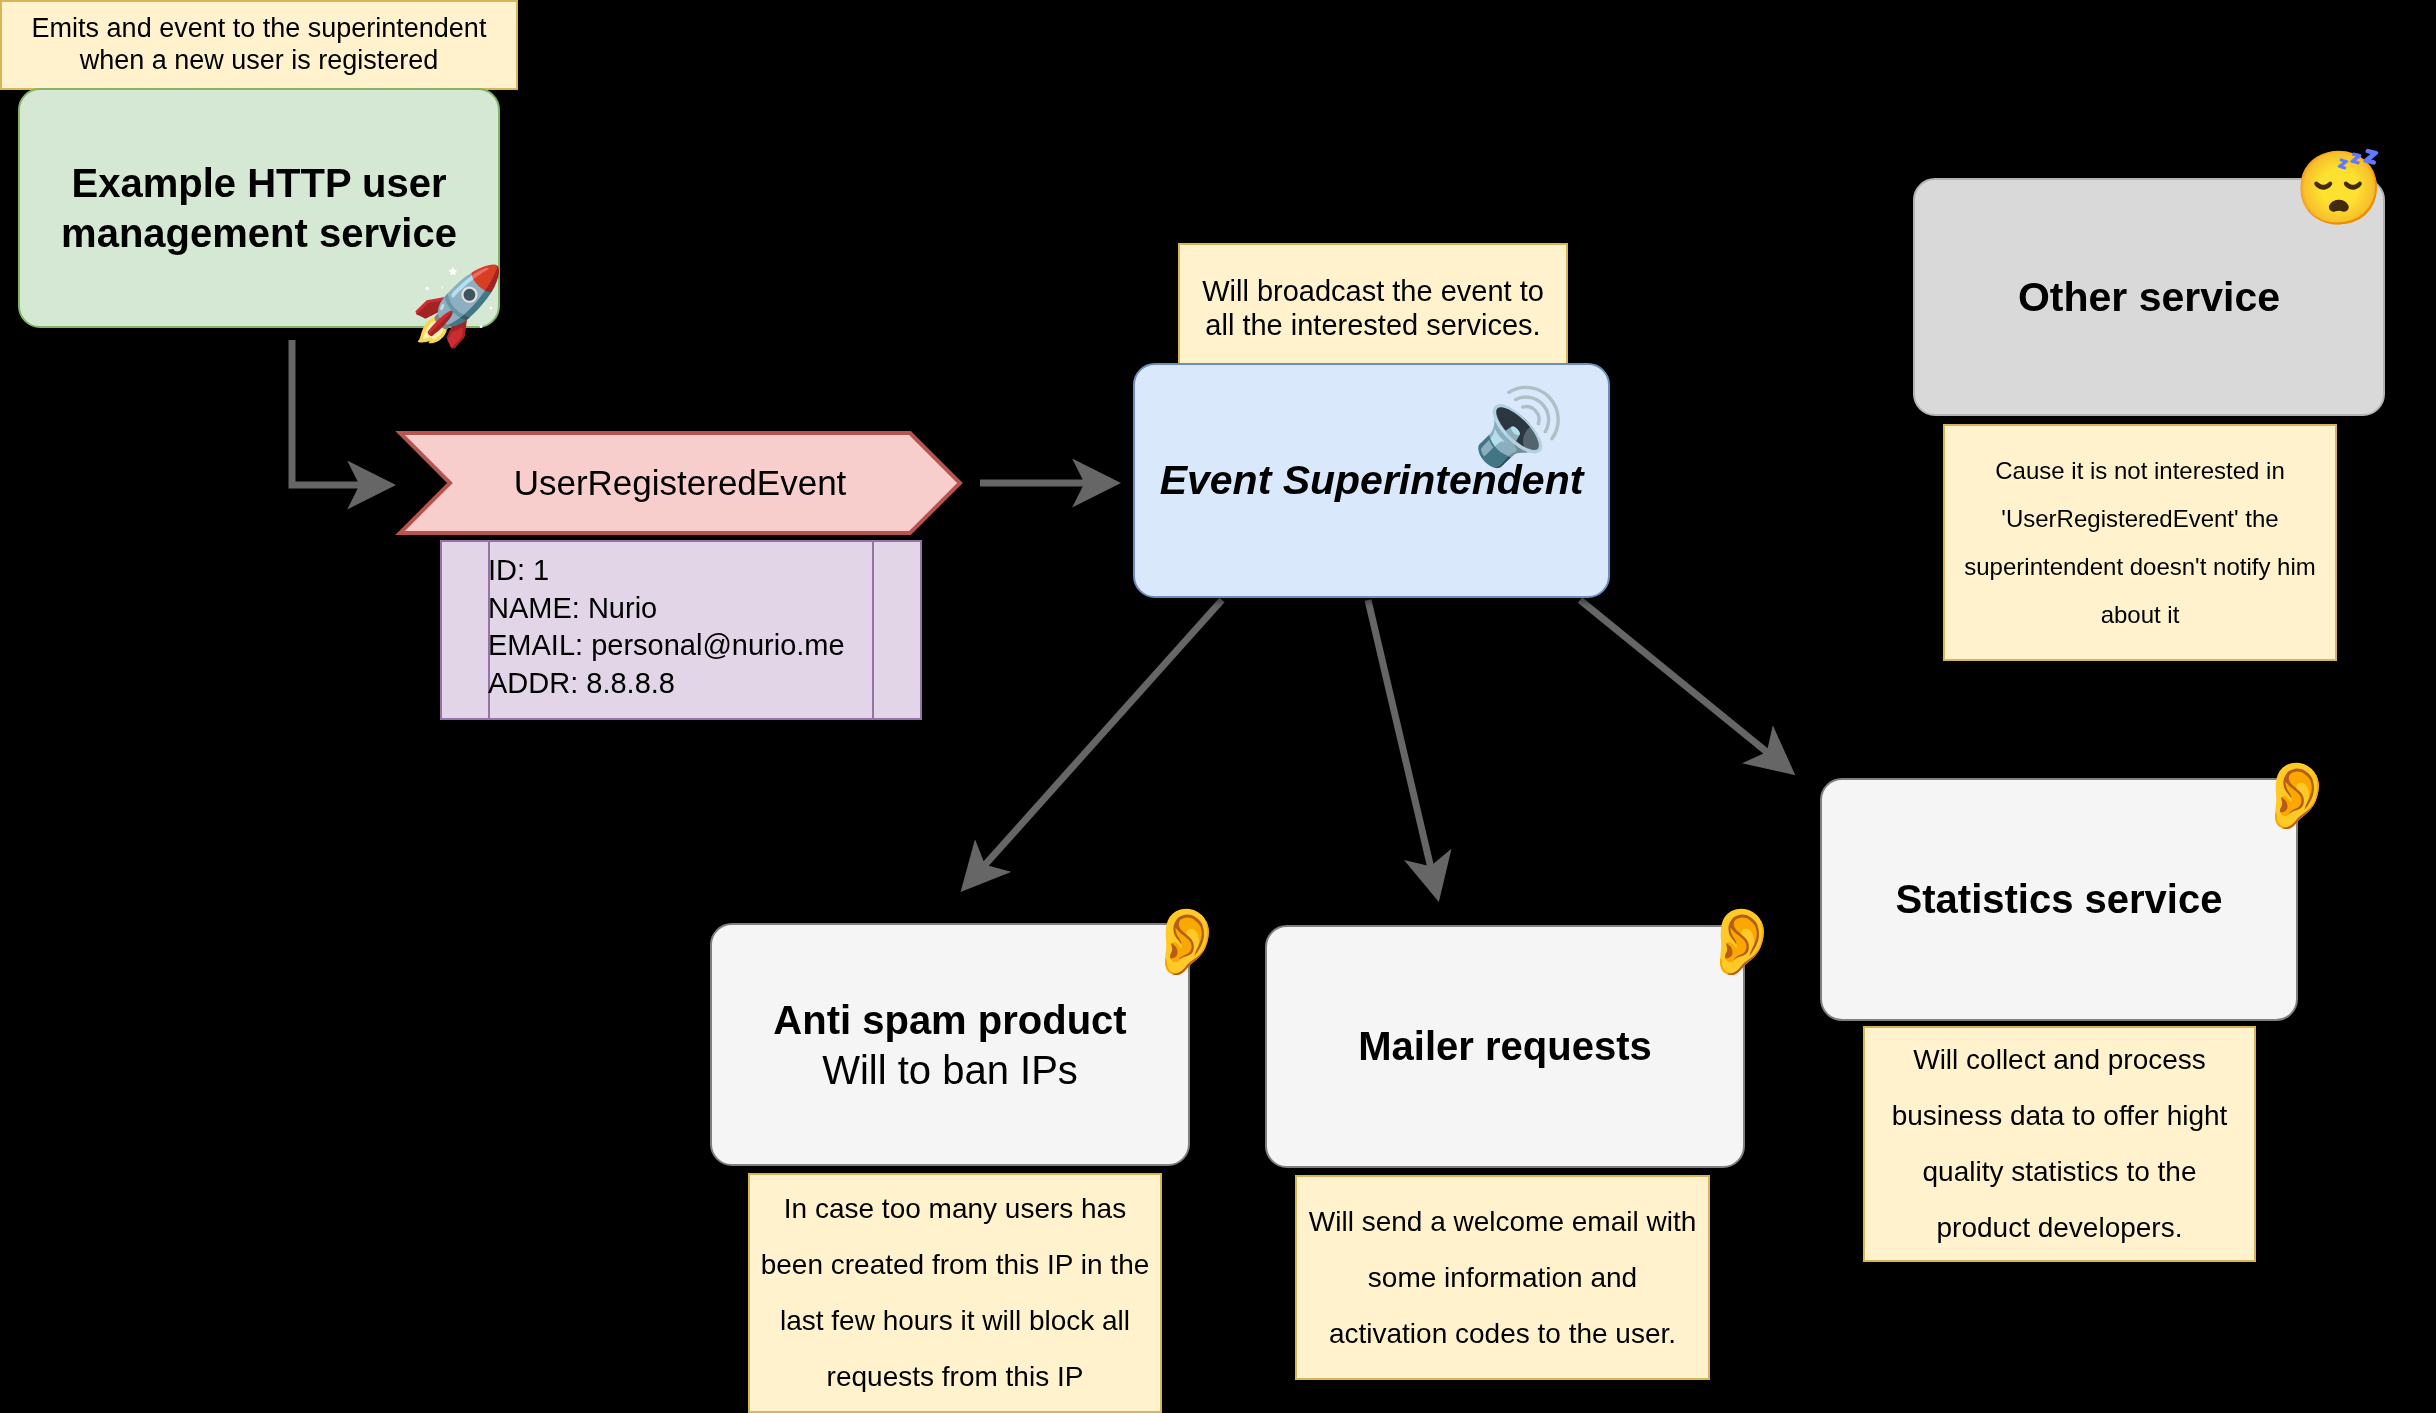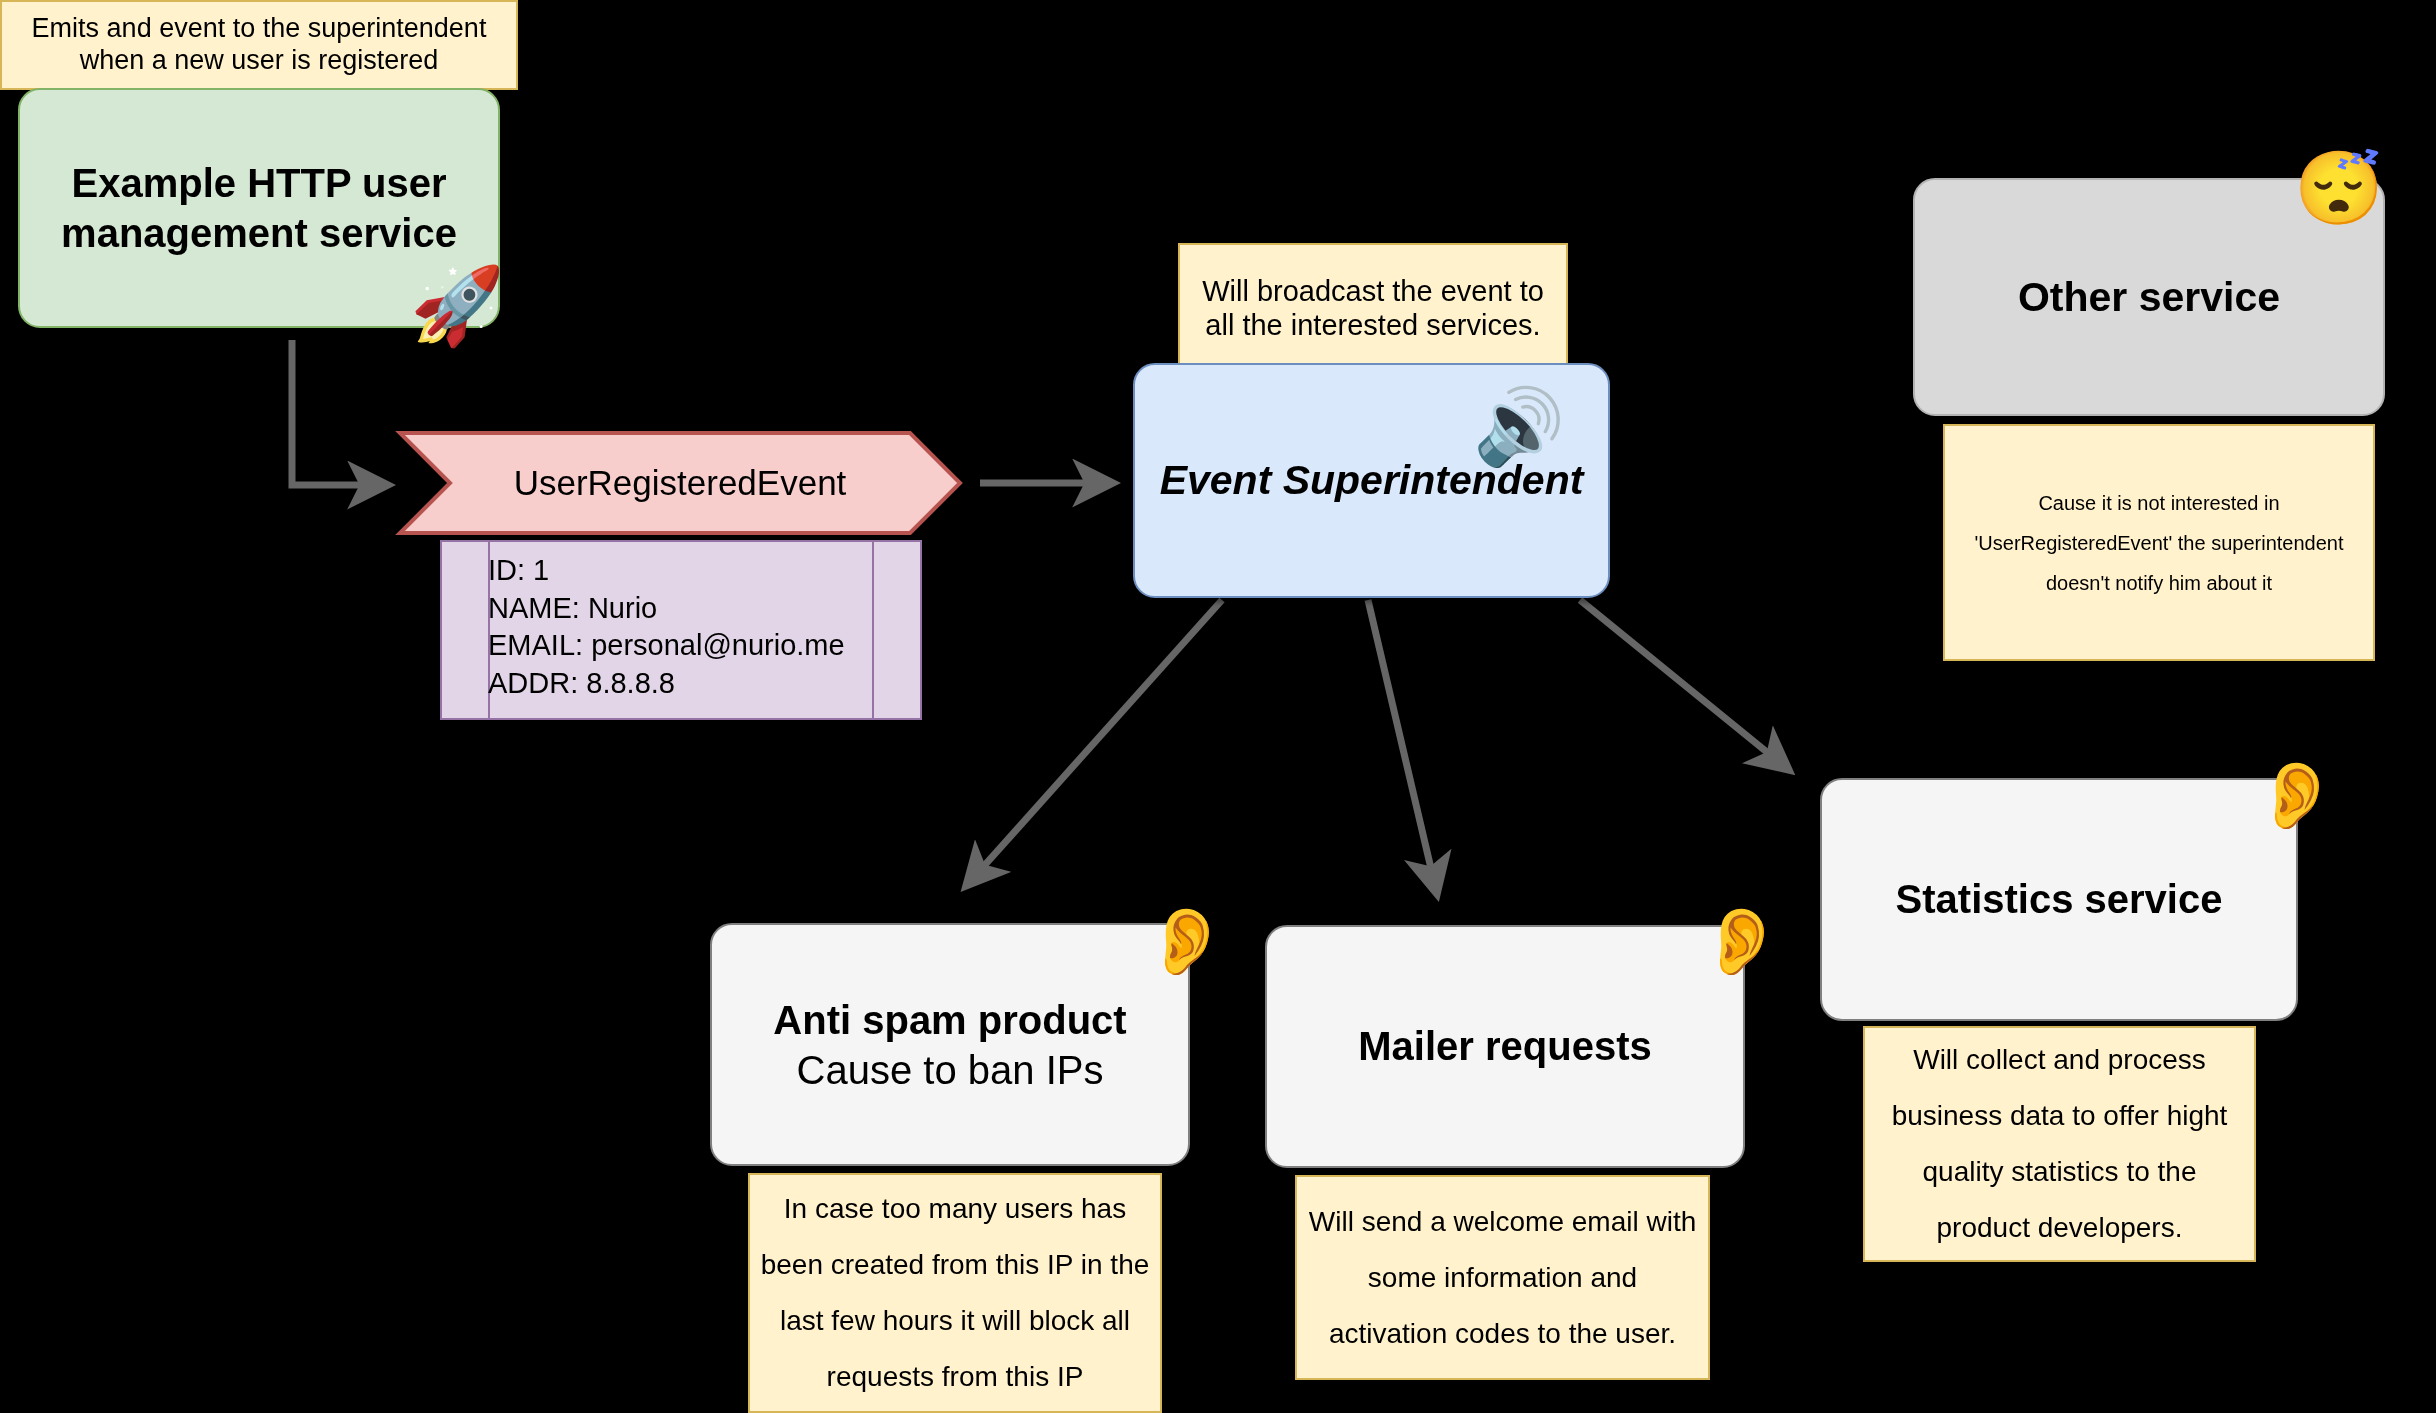--- a/index.html
+++ b/index.html
@@ -157,28 +157,28 @@
   </div>
   <div class="abs emoji" style="left:1473px; top:390px; font-size:74px;">🔊</div>
 
   <div class="abs rbox rbox-gray" style="left:1913px; top:178px; width:472px; height:238px; font-size:41px;">
     <div class="inner">
       <span>Other service</span>
     </div>
   </div>
   <div class="abs emoji" style="left:2294px; top:152px; font-size:72px;">😴</div>
 
-  <div class="abs note note-loose" style="left:1943px; top:424px; width:432px; height:237px; font-size:20px;">
+  <div class="abs note note-loose" style="left:1943px; top:424px; width:394px; height:237px; font-size:24px;">
     <span>Cause it is not interested in 'UserRegisteredEvent' the superintendent doesn't notify him about it</span>
   </div>
 
   <div class="abs rbox rbox-white" style="left:710px; top:923px; width:480px; height:243px; font-size:40px; line-height:1.25;">
     <div class="inner">
       <div>Anti spam product</div>
-      <div class="sub">Cause to ban IPs</div>
+      <div class="sub">Will to ban IPs</div>
     </div>
   </div>
   <div class="abs emoji" style="left:1145px; top:908px; font-size:66px;">👂</div>
 
   <div class="abs note note-loose" style="left:748px; top:1173px; width:414px; height:240px; font-size:28px;">
     <span>In case too many users has been created from this IP in the last few hours it will block all requests from this IP</span>
   </div>
 
   <div class="abs rbox rbox-white" style="left:1265px; top:925px; width:480px; height:243px; font-size:40px;">
     <div class="inner">

